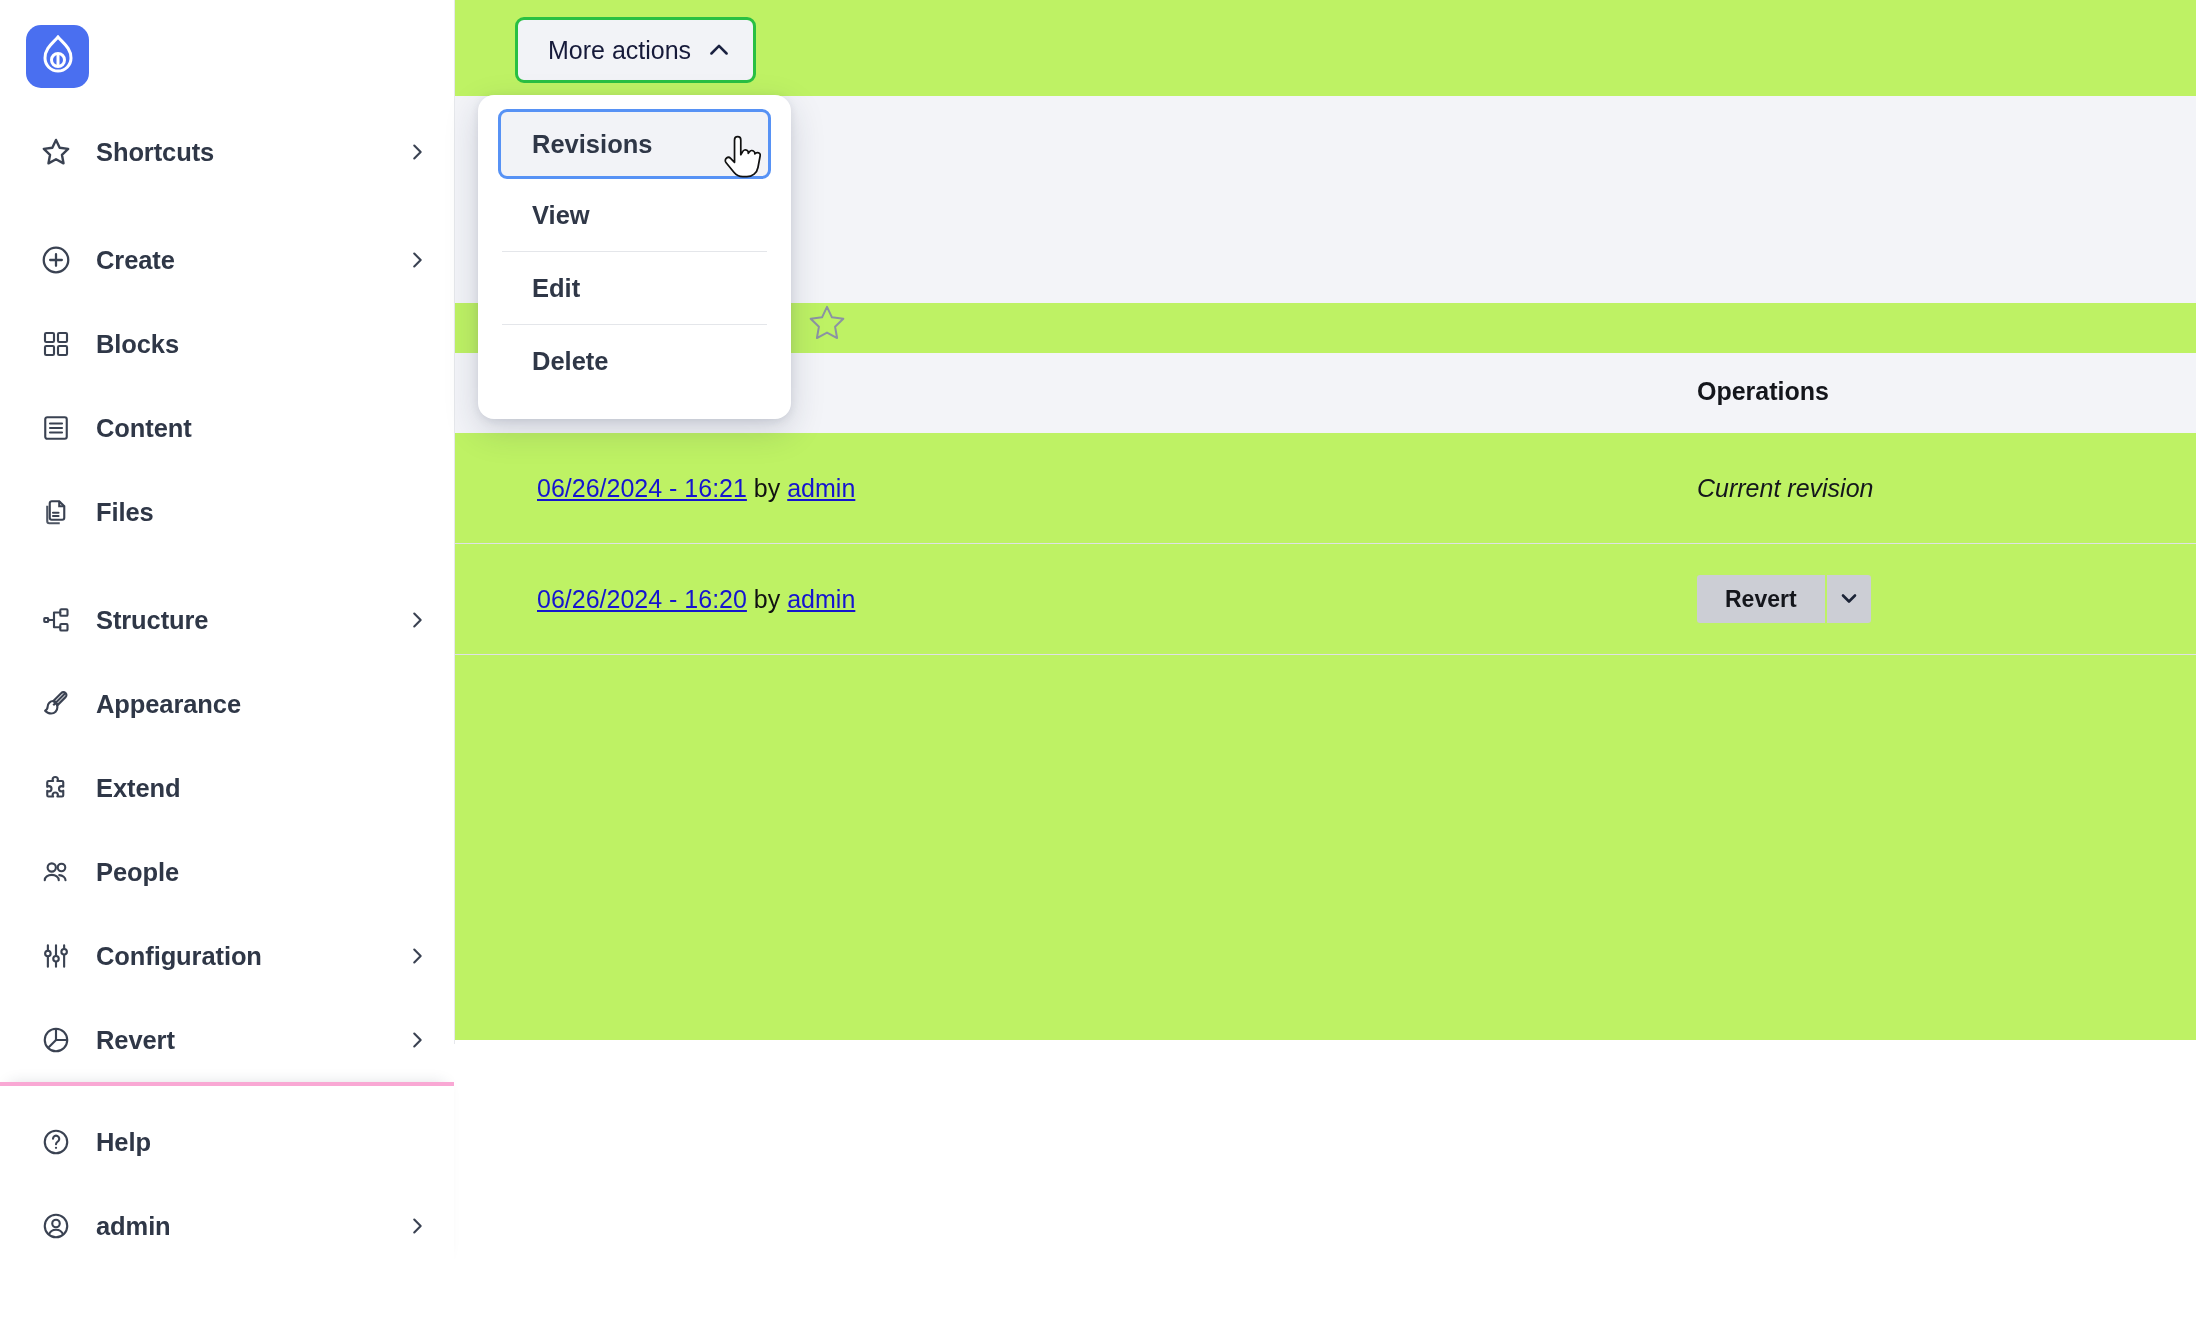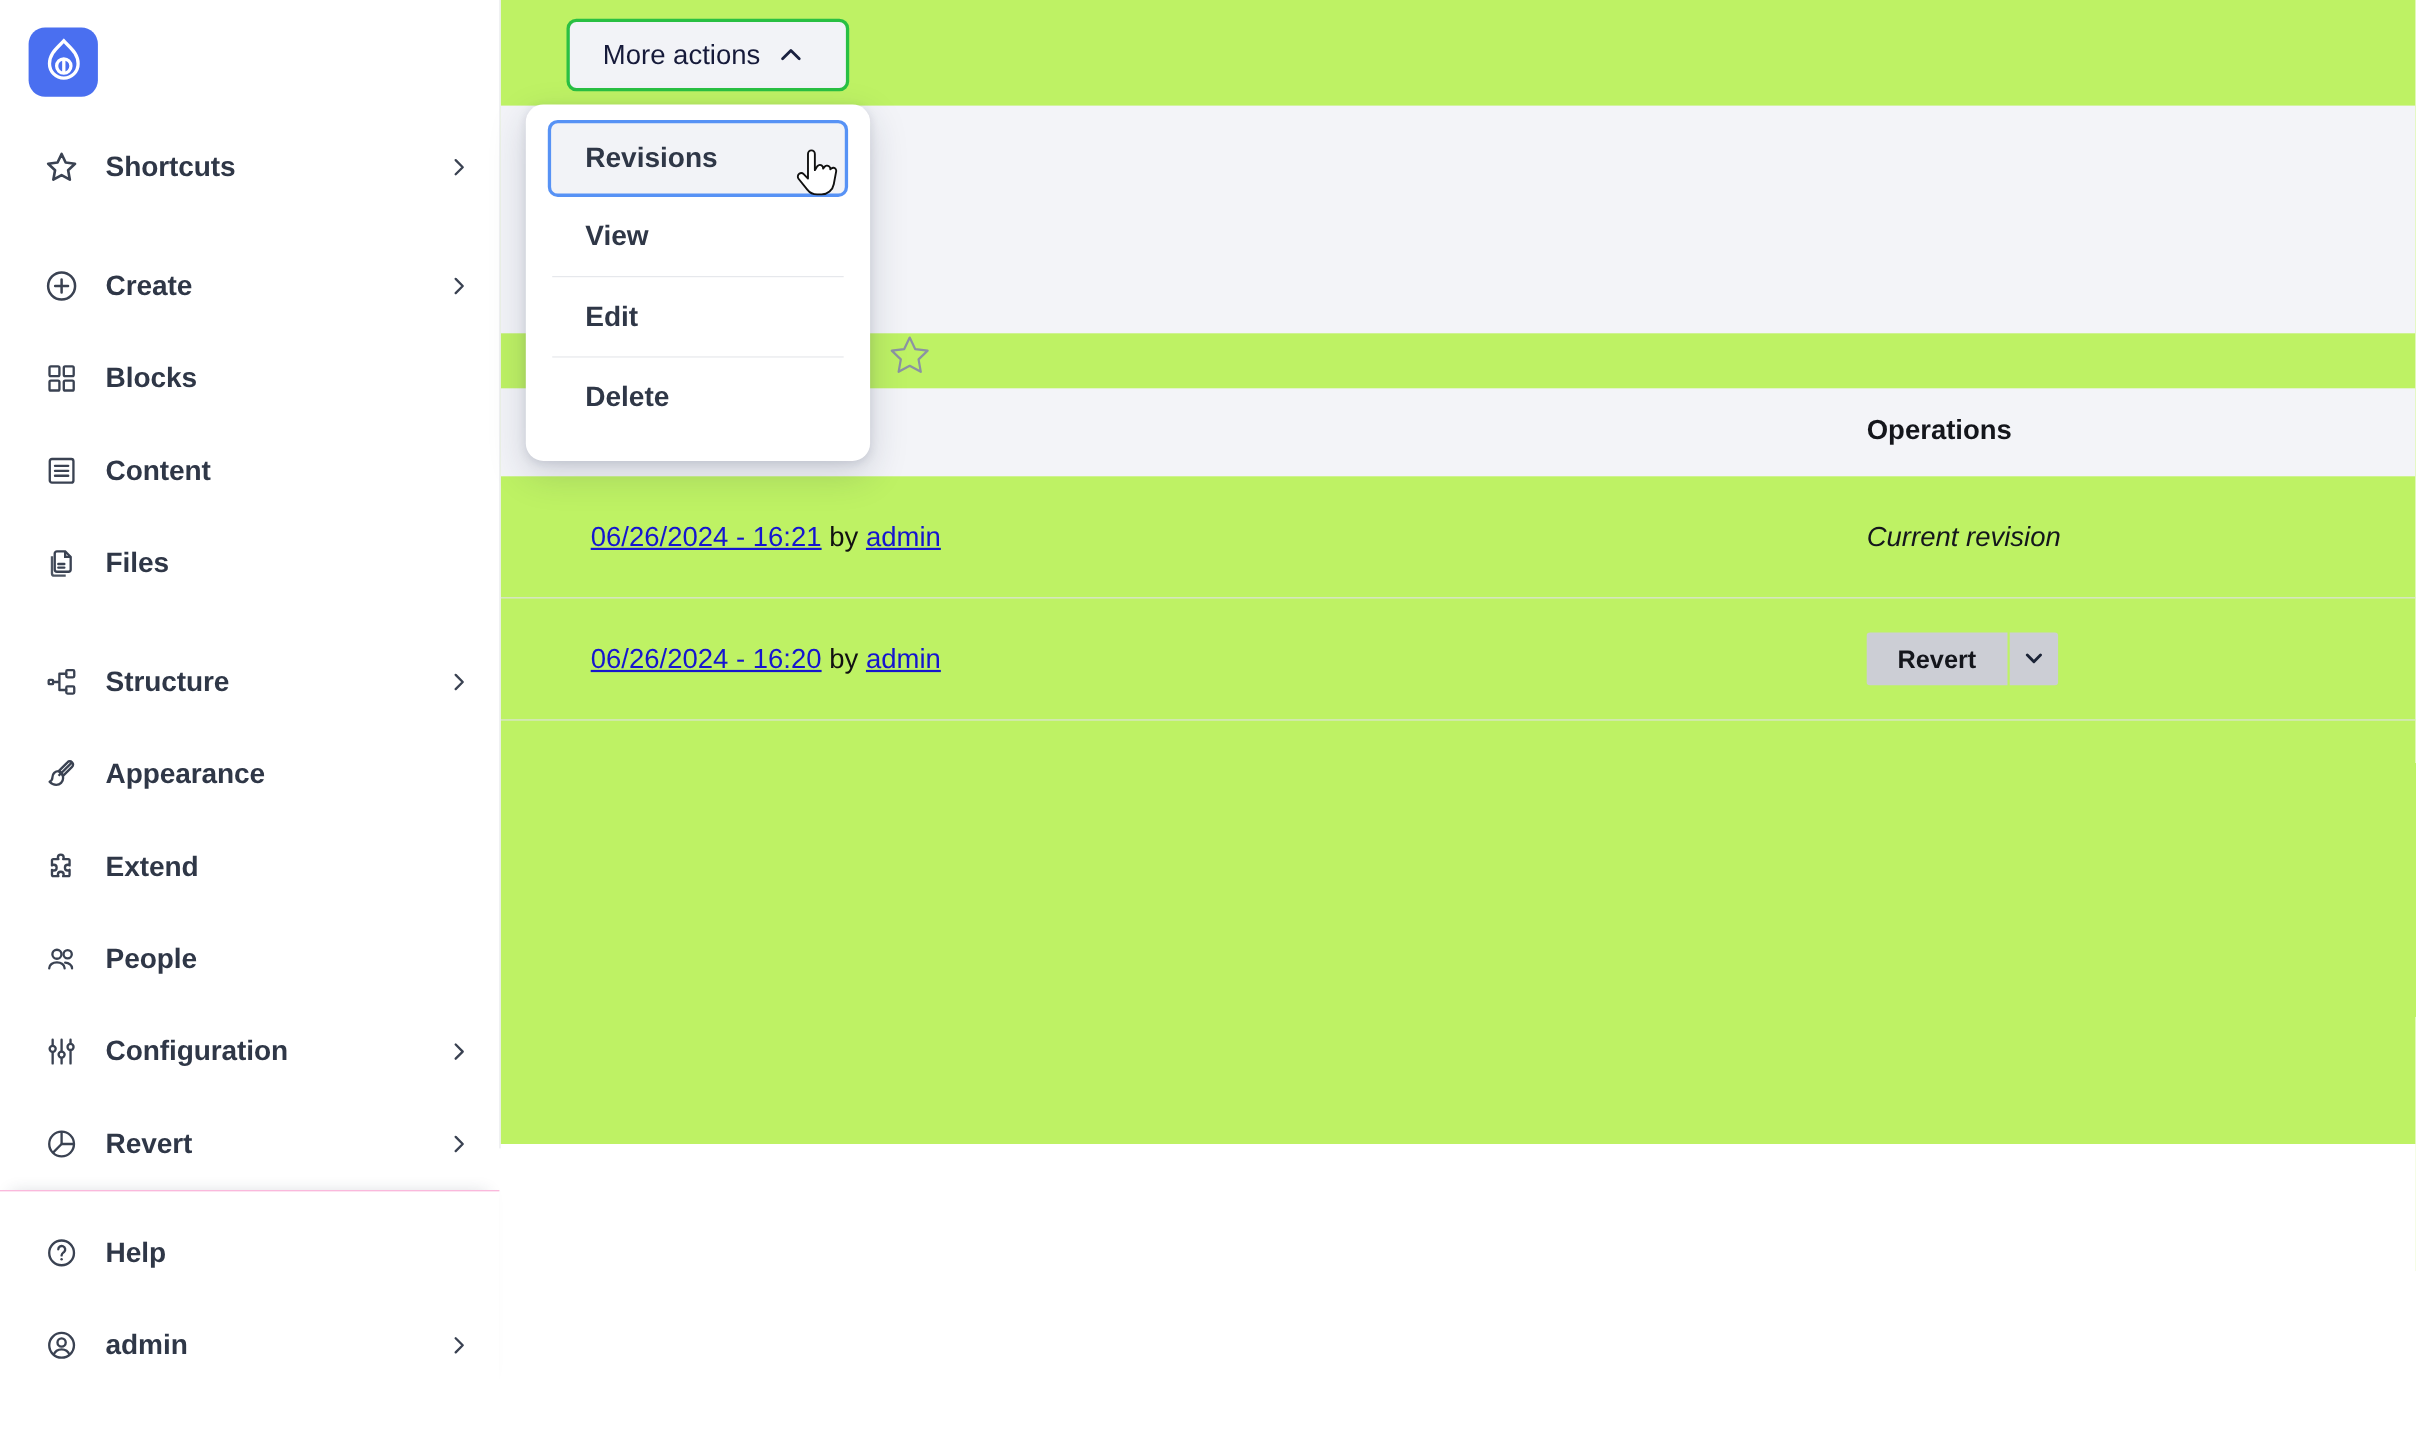--- a/index.html
+++ b/index.html
@@ -65,21 +65,21 @@
     display: flex;
     align-items: center;
   }
   .divider {
     height: 1px;
     background: #e4e6ea;
     margin: 12px 22px 12px 24px;
   }
   .sidebar-spacer { flex: 1 1 auto; }
   .sidebar-bottom {
-    border-top: 1px solid #f9a8d4;
+    border-top: 4px solid #f9a8d4;
     padding-top: 14px;
     padding-bottom: 4px;
     box-shadow: 0 -8px 14px -10px rgba(40,50,70,0.18);
   }
 
   
   .main {
     position: relative;
     flex: 1 1 auto;
     height: 1040px;
@@ -183,21 +183,21 @@
     position: absolute;
     left: 515px;
     top: 17px;
     height: 66px;
     background: #f2f3f7;
     border: 3px solid #29c043;
     border-radius: 9px;
     display: flex;
     align-items: center;
     gap: 14px;
-    padding: 0 36px 0 30px;
+    padding: 0 20px 0 30px;
     cursor: pointer;
     z-index: 40;
   }
   .more-actions-btn .ma-label {
     font-size: 25px;
     color: #161a3a;
     font-weight: normal;
     white-space: nowrap;
   }
   .more-actions-btn .ma-chev { color: #1a2140; display: flex; align-items: center; }

